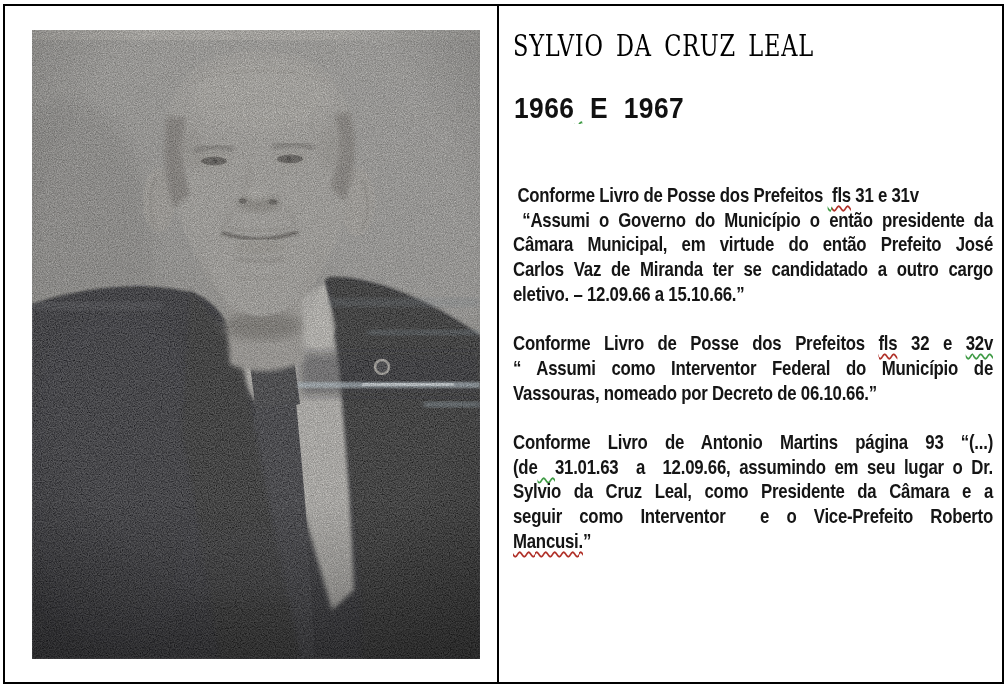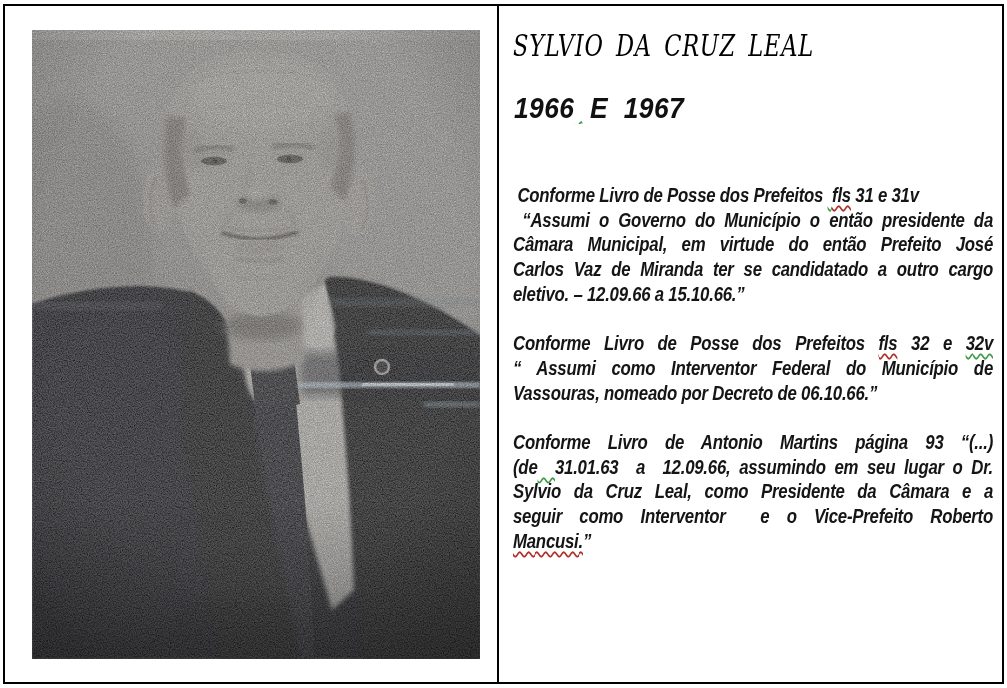--- a/index.html
+++ b/index.html
@@ -10,21 +10,21 @@
     --paper:#ffffff;
   }
   html,body{margin:0;padding:0;}
   body{
     width:1007px;height:688px;position:relative;background:var(--paper);
     font-family:"Liberation Sans", sans-serif;color:var(--ink);
     overflow:hidden;
   }
   .page{
     position:absolute;left:3px;top:4px;right:3px;bottom:4px;
-    border:2px solid var(--line);background:var(--paper);font-style:italic;
+    border:2px solid var(--line);background:var(--paper);
   }
   .cell-left{
     position:absolute;left:0;top:0;bottom:0;width:492px;
     border-right:2px solid var(--line);background:var(--paper);
   }
   .cell-right{
     position:absolute;left:494px;top:0;right:0;bottom:0;background:var(--paper);
   }
   .photo{
     position:absolute;left:27px;top:24px;width:448px;height:629px;

